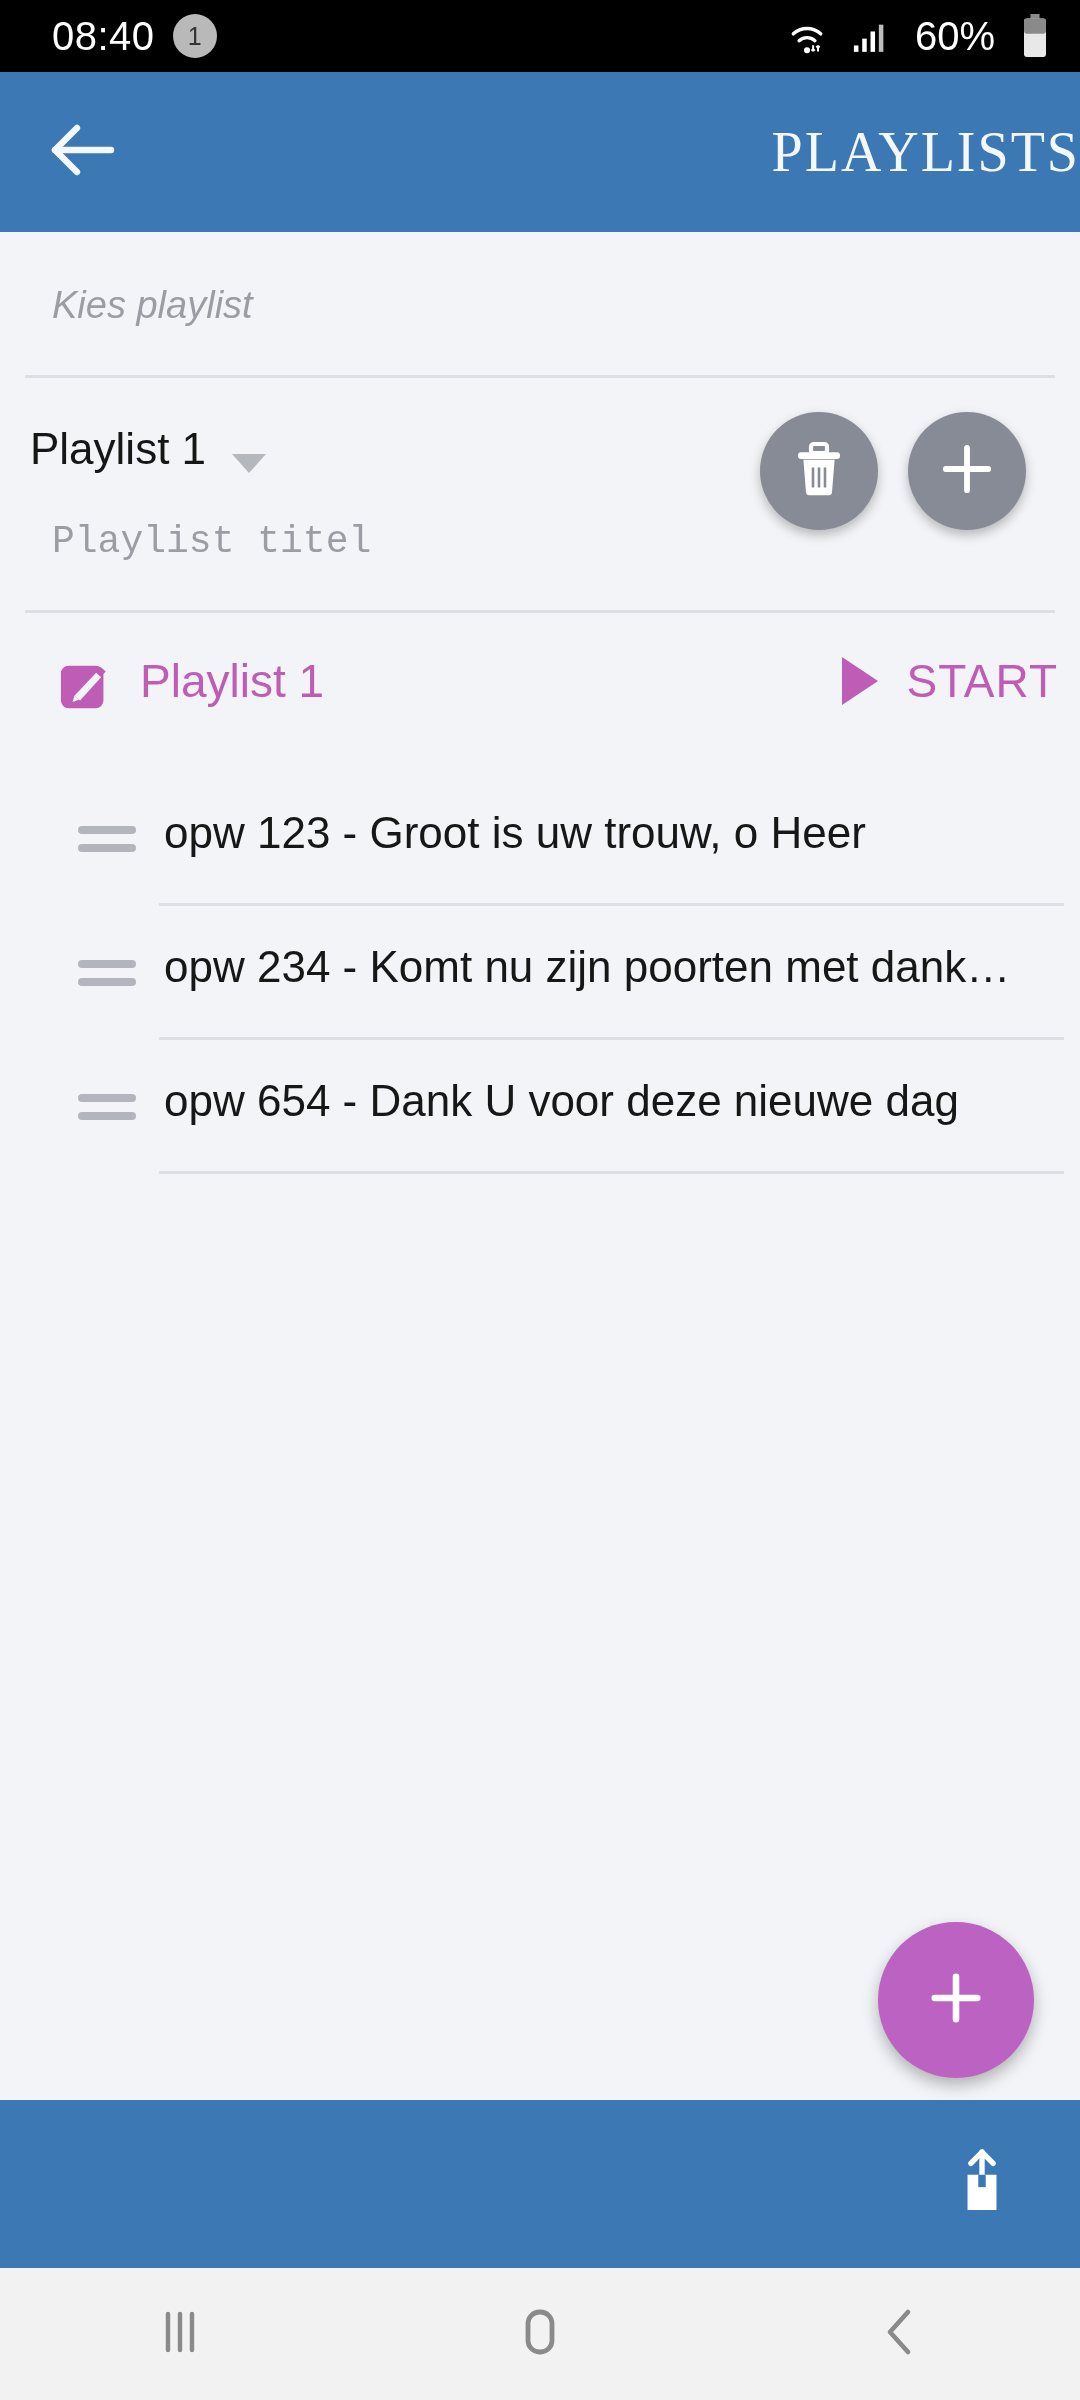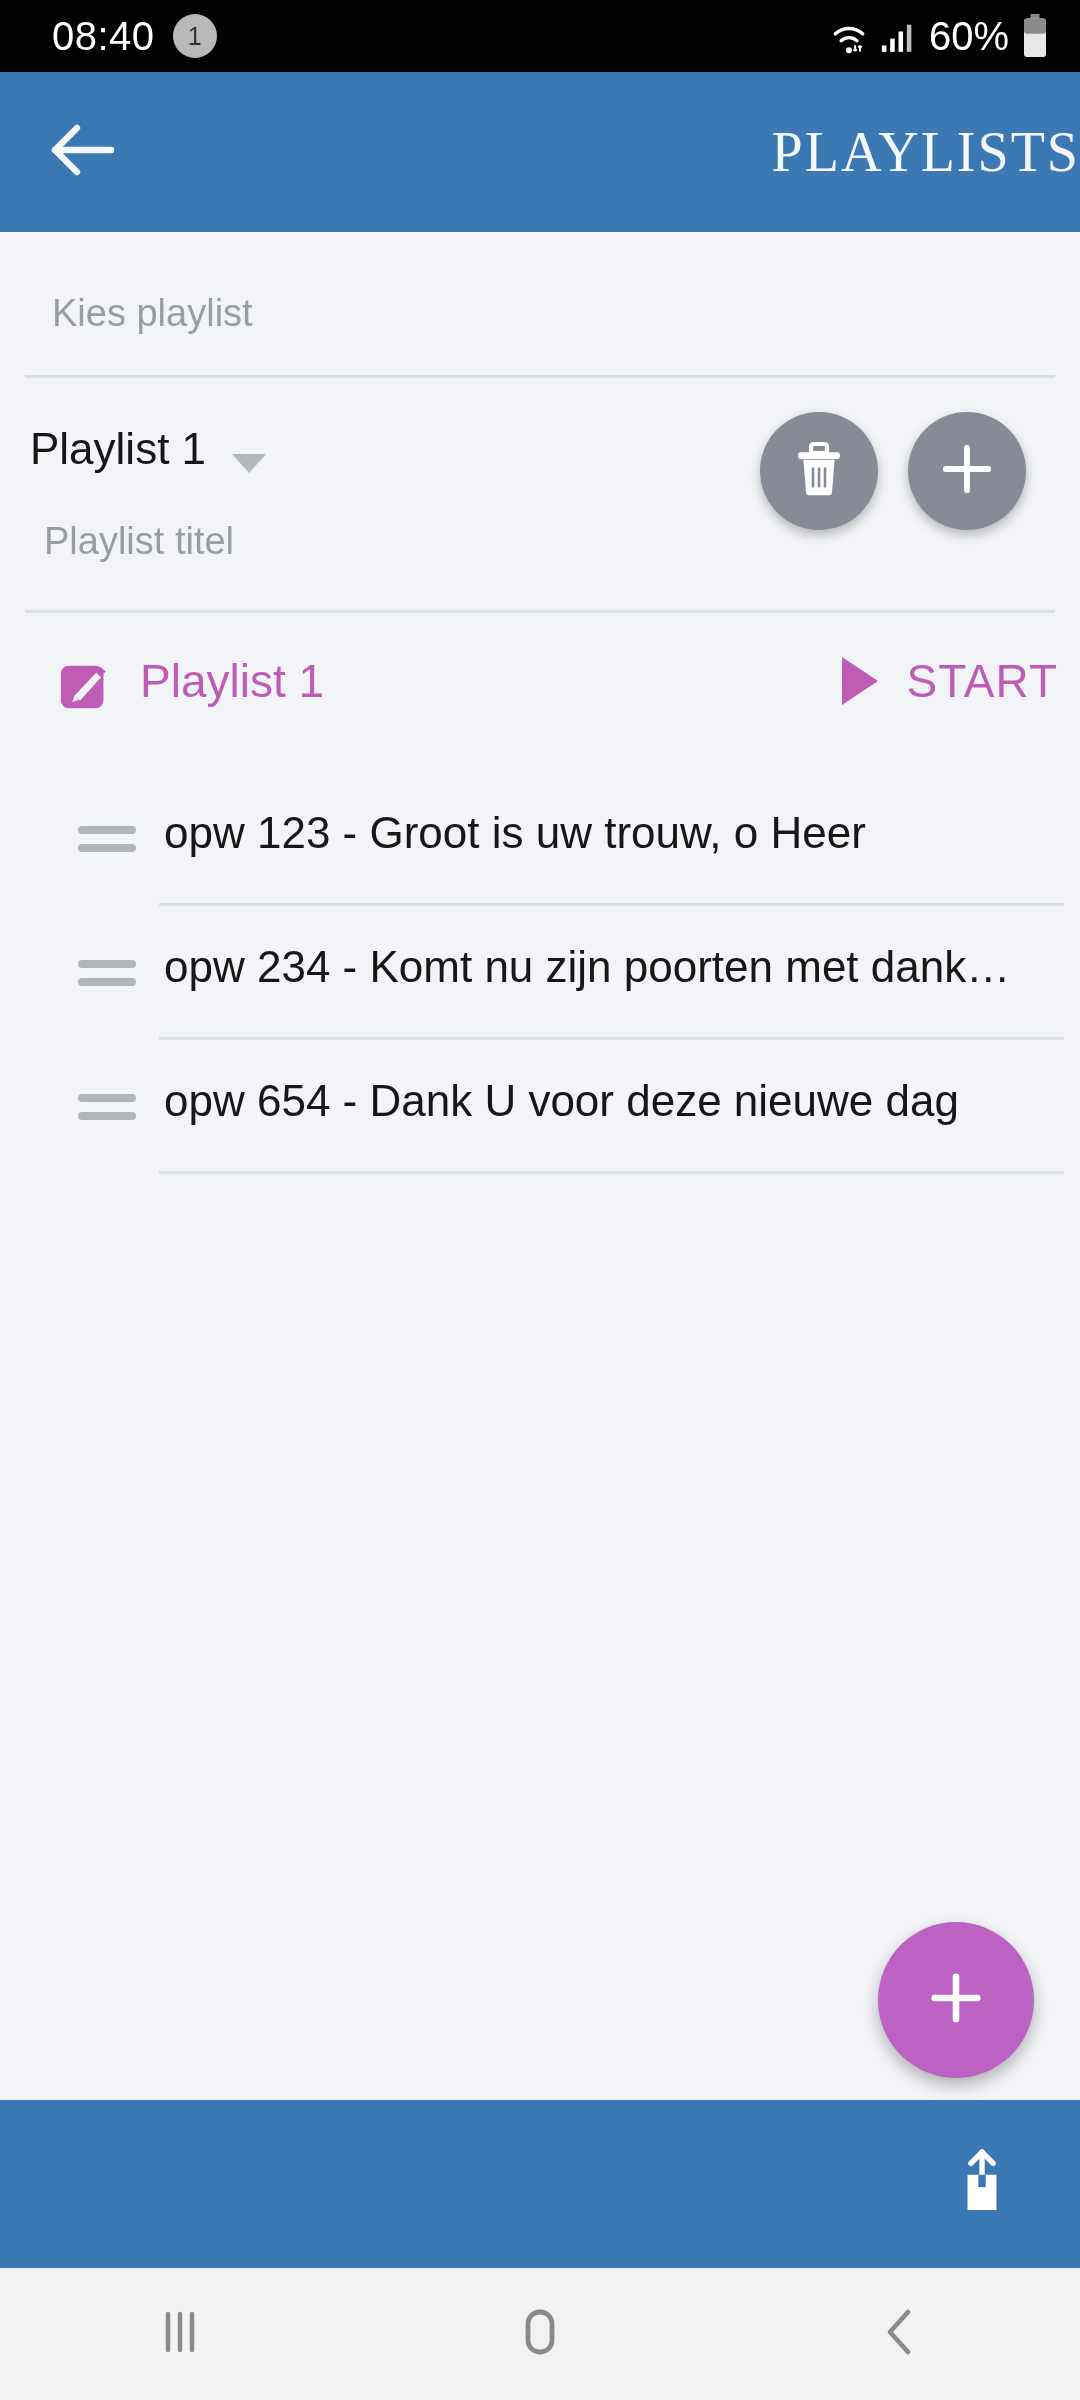--- a/index.html
+++ b/index.html
@@ -16,21 +16,21 @@
     position:absolute; top:0; left:0; width:1080px; height:72px;
     background:#000; display:flex; align-items:center;
     padding:0 30px 0 52px;
   }
   .sb-clock { color:#fff; font-size:40px; letter-spacing:0.5px; }
   .sb-badge {
     margin-left:18px; width:44px; height:44px; border-radius:50%;
     background:#b9b9b9; color:#333; font-size:25px;
     display:flex; align-items:center; justify-content:center;
   }
-  .sb-right { margin-left:auto; display:flex; align-items:center; gap:9px; }
+  .sb-right { margin-left:auto; display:flex; align-items:center; gap:23px; }
   .sb-right svg { display:block; }
   .sb-pct { color:#fff; font-size:40px; margin:0 2px 0 6px; }
 
   
   .appbar {
     position:absolute; top:72px; left:0; width:1080px; height:160px;
     background:#3b78b4; display:flex; align-items:center;justify-content:space-between;
   }
   .back-btn {
     width:110px; height:110px; margin-left:28px;
@@ -184,21 +184,21 @@
           <path d="M2 14h28" stroke="#f4f7fb" stroke-width="3.2" stroke-linecap="round"></path>
           <path d="M13 3L2 14l11 11" stroke="#f4f7fb" stroke-width="3.2" fill="none" stroke-linecap="round" stroke-linejoin="round"></path>
         </svg>
       </span>
     </div>
     <div class="appbar-title">PLAYLISTS</div>
   </div>
 
   <div class="content">
 
-    <div class="field-label" style="left:52px; top:60px;">Kies playlist</div>
+    <div class="field-label" style="left:52px; top:52px;font-style:italic;">Kies playlist</div>
     <div class="hr" style="left:25px; top:143px; width:1030px;"></div>
 
     <div class="sel-row">
       <div class="sel-value">Playlist 1</div>
       <div class="caret"></div>
 
       <div class="round-btn trash">
         <span>
           <svg width="52" height="56" viewBox="0 0 26 28">
             <rect x="9" y="1.5" width="8" height="4.5" rx="1.4" fill="none" stroke="#fff" stroke-width="2.1"></rect>
@@ -211,21 +211,21 @@
 
       <div class="round-btn plus">
         <span>
           <svg width="54" height="54" viewBox="0 0 28 28">
             <path d="M14 3v22M3 14h22" stroke="#fff" stroke-width="3" stroke-linecap="round"></path>
           </svg>
         </span>
       </div>
     </div>
 
-    <div class="field-label" style="left:44px; top:288px;">Playlist titel</div>
+    <div class="field-label" style="left:52px; top:288px;font-family:Liberation Mono, monospace;">Playlist titel</div>
     <div class="hr" style="left:25px; top:378px; width:1030px;"></div>
 
     <div class="title-row">
       <span class="edit-icon">
         <svg width="58" height="58" viewBox="0 0 30 30">
           <rect x="1.5" y="4" width="22" height="22" rx="4" fill="#bf5cb5"></rect>
           <path d="M8.5 19.5l11.2-11.9 2.6 2.4L11.4 22z" fill="#f2f4f7"></path>
           <path d="M8.5 19.5l-1 3.2 3.3-1.1z" fill="#f2f4f7"></path>
           <path d="M20.2 6.6l1.9-2 2.6 2.4-2 2z" fill="#bf5cb5"></path>
         </svg>

